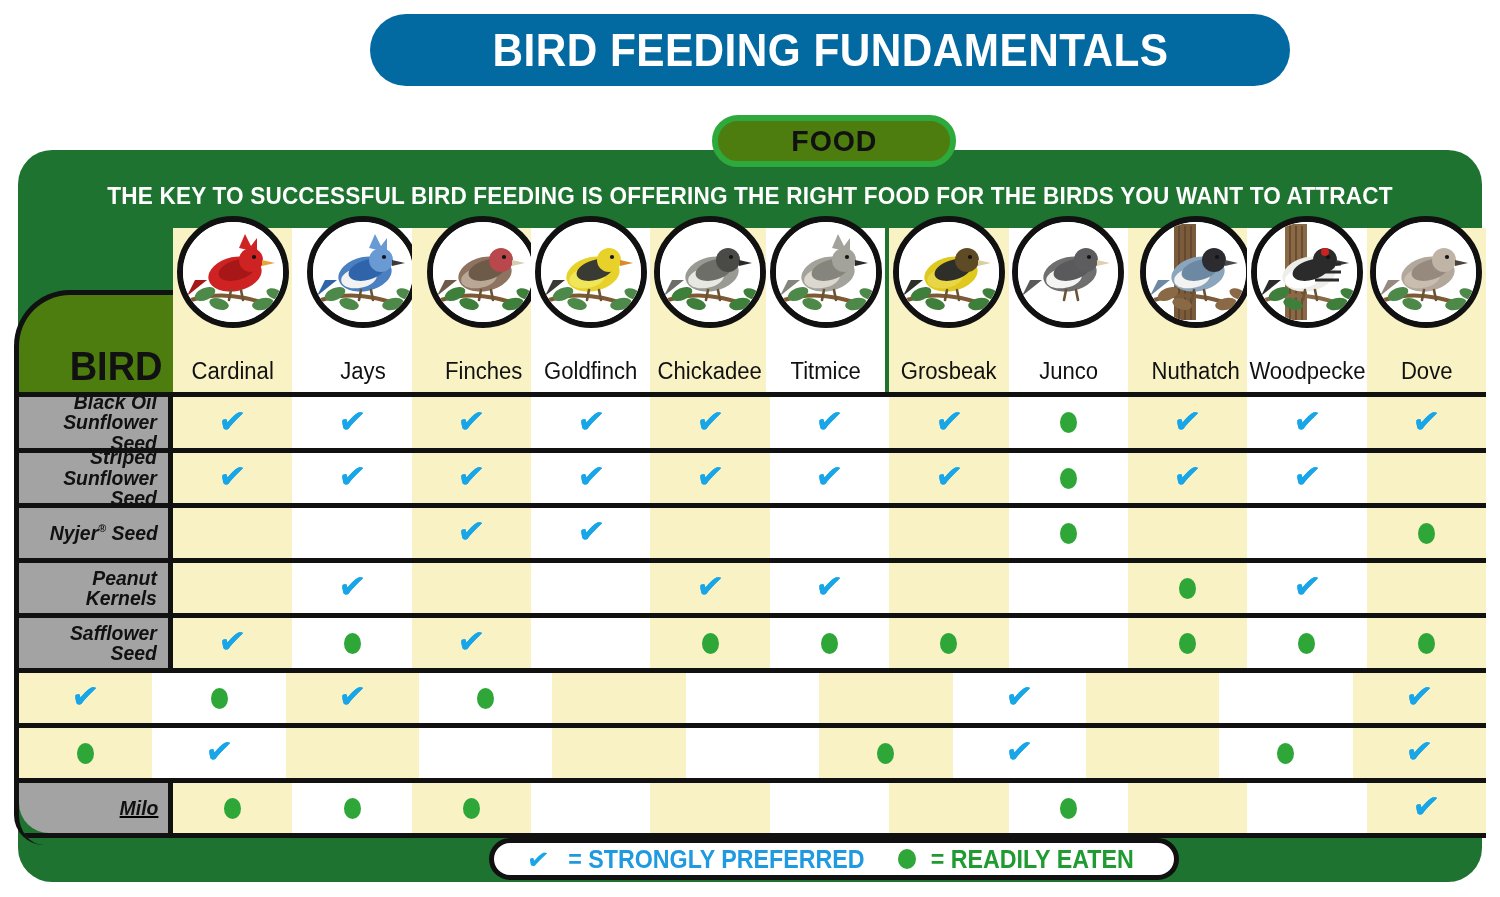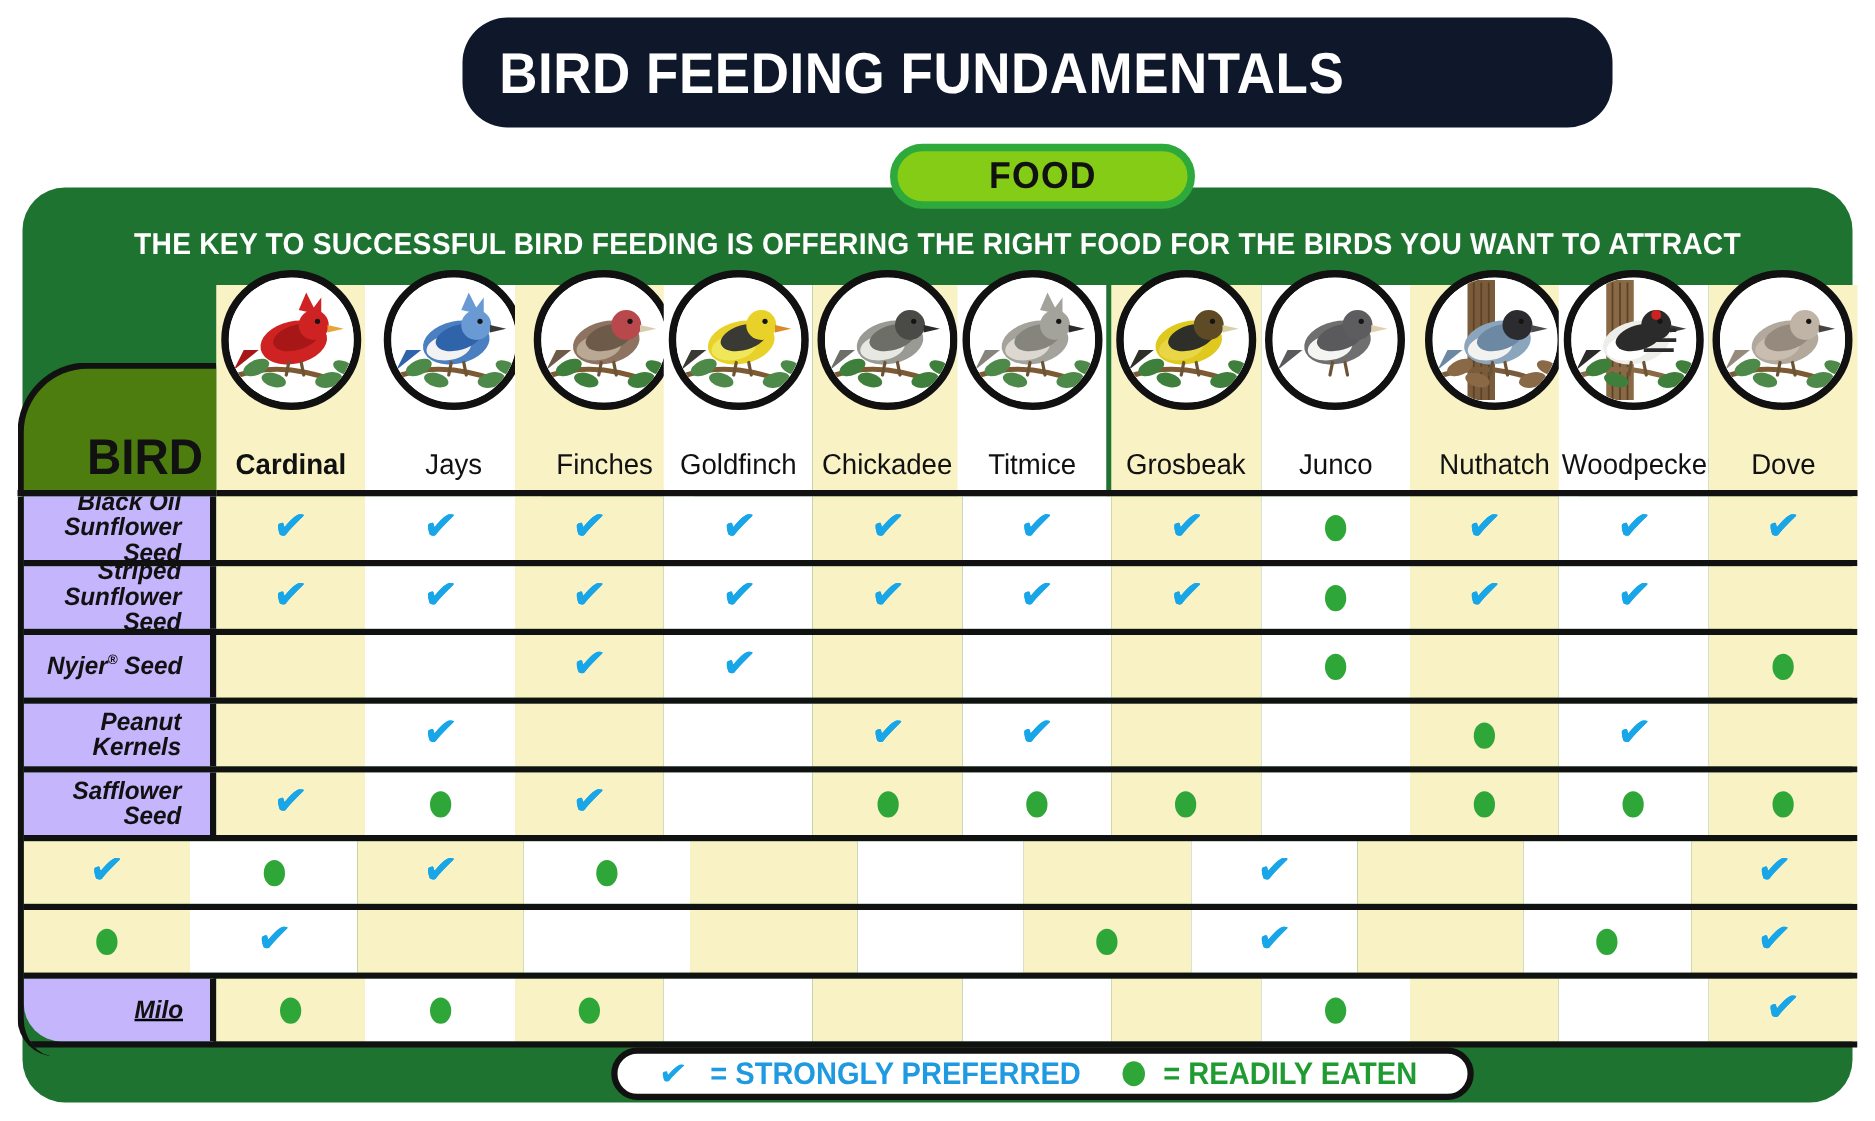--- a/index.html
+++ b/index.html
@@ -6,42 +6,42 @@
   body{
     width:1500px;height:897px;overflow:hidden;
     background:#ffffff;
     font-family:"Liberation Sans", sans-serif;
     -webkit-font-smoothing:antialiased;
   }
   .page{position:relative;width:1500px;height:897px;}
 
   
   .title-pill{
-    position:absolute;left:370px;top:14px;width:920px;height:88px;
-    background:#0f172a;border-radius:36px;
-    display:flex;align-items:center;
+    position:absolute;left:370px;top:14px;width:920px;height:72px;
+    background:#0369a1;border-radius:36px;
+    display:flex;align-items:center;justify-content:center;
   }
   .title-pill .t{
     color:#ffffff;
     font-family:"Liberation Sans Narrow","Liberation Sans",sans-serif;
     font-weight:bold;font-size:46px;letter-spacing:0.5px;
     transform:scaleX(0.92);white-space:nowrap;
   }
 
   
   .green-panel{
     position:absolute;left:18px;top:150px;width:1464px;height:732px;
     background:#1f7330;
     border-radius:34px;
   }
 
   
   .food-badge{
     position:absolute;left:712px;top:115px;width:244px;height:52px;
-    background:#84cc16;border:6px solid #2eaa3c;border-radius:26px;
+    background:#4d7c0f;border:6px solid #2eaa3c;border-radius:26px;
     display:flex;align-items:center;justify-content:center;
     box-sizing:border-box;z-index:6;
   }
   .food-badge .t{
     color:#111;font-family:"Liberation Sans Narrow","Liberation Sans",sans-serif;
     font-weight:bold;font-size:30px;letter-spacing:1px;transform:scaleX(0.95);
   }
 
   
   .subtitle{
@@ -107,24 +107,24 @@
   .grid{
     position:absolute;left:0px;top:107px;width:1472px;height:448px;
     border-left:5px solid #111;box-sizing:border-box;
   }
   .row{
     position:relative;height:50px;border-bottom:5px solid #111;
     display:flex;
   }
   .row:first-child{height:51px;}
   .row .rl{
-    width:154px;flex:0 0 154px;background:#c4b5fd;
+    width:154px;flex:0 0 154px;background:#a3a3a3;
     border-right:5px solid #111;box-sizing:border-box;
     display:flex;align-items:center;justify-content:flex-end;
-    padding-right:21px;
+    padding-right:9px;
   }
   .row .rl span{
     font-family:"Liberation Sans Narrow","Liberation Sans",sans-serif;
     font-style:italic;font-weight:bold;font-size:20px;color:#111;
     line-height:1.02;text-align:right;transform:scaleX(0.97);
   }
   .row .rl span sup{font-size:11px;vertical-align:super;}
   .row .cells{flex:1 1 auto;display:flex;}
   .cell{
     flex:1 1 0;display:flex;align-items:center;justify-content:center;
@@ -175,21 +175,21 @@
 
   <div class="food-badge">
     <div class="t">FOOD</div>
   </div>
 
   <div class="subtitle">THE KEY TO SUCCESSFUL BIRD FEEDING IS OFFERING THE RIGHT FOOD FOR THE BIRDS YOU WANT TO ATTRACT</div>
 
   <div class="table-shell">
 
     <div class="head-strip" id="head-strip">
-        <div class="head-col cream" style="left: 0px; width: 119.364px; font-weight: bold;">
+        <div class="head-col cream" style="left: 0px; width: 119.364px;">
           <div class="stripe"></div>
           <div class="circle">
             <svg viewBox="0 0 100 100" xmlns="http://www.w3.org/2000/svg">
     <rect width="100" height="100" fill="#ffffff"></rect>
 
     <path d="M8 78 Q34 70 62 76 Q80 80 94 86" stroke="#7d5a33" stroke-width="4" fill="none" stroke-linecap="round"></path>
        <ellipse cx="22" cy="72" rx="11" ry="6" fill="#4d8a4a" transform="rotate(-24 22 72)"></ellipse>
        <ellipse cx="36" cy="82" rx="10" ry="5.5" fill="#4d8a4a" transform="rotate(16 36 82)"></ellipse>
        <ellipse cx="80" cy="82" rx="11" ry="6" fill="#4d8a4a" transform="rotate(-12 80 82)"></ellipse>
        <ellipse cx="92" cy="72" rx="9" ry="5" fill="#4d8a4a" transform="rotate(24 92 72)"></ellipse>

